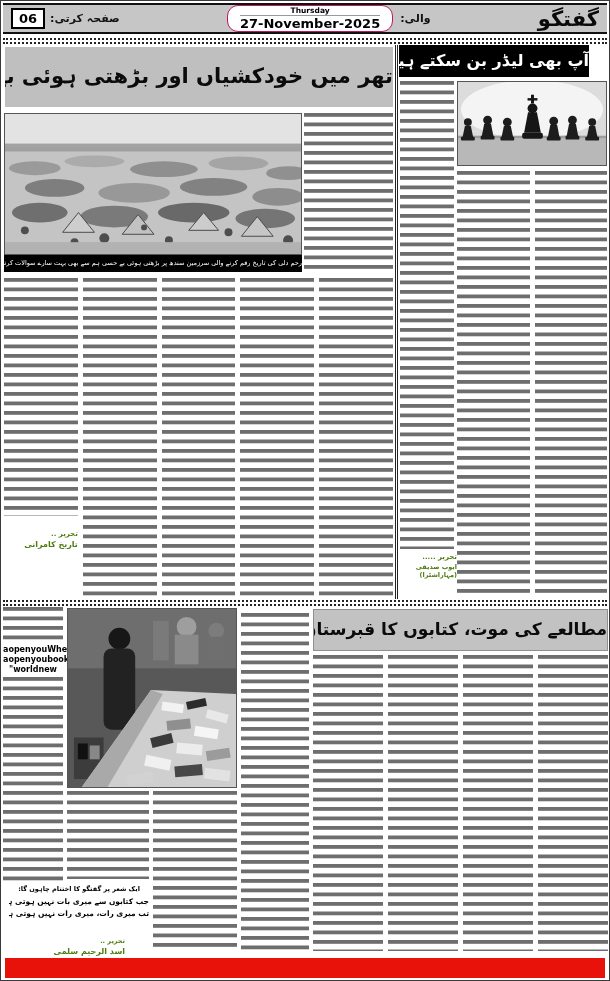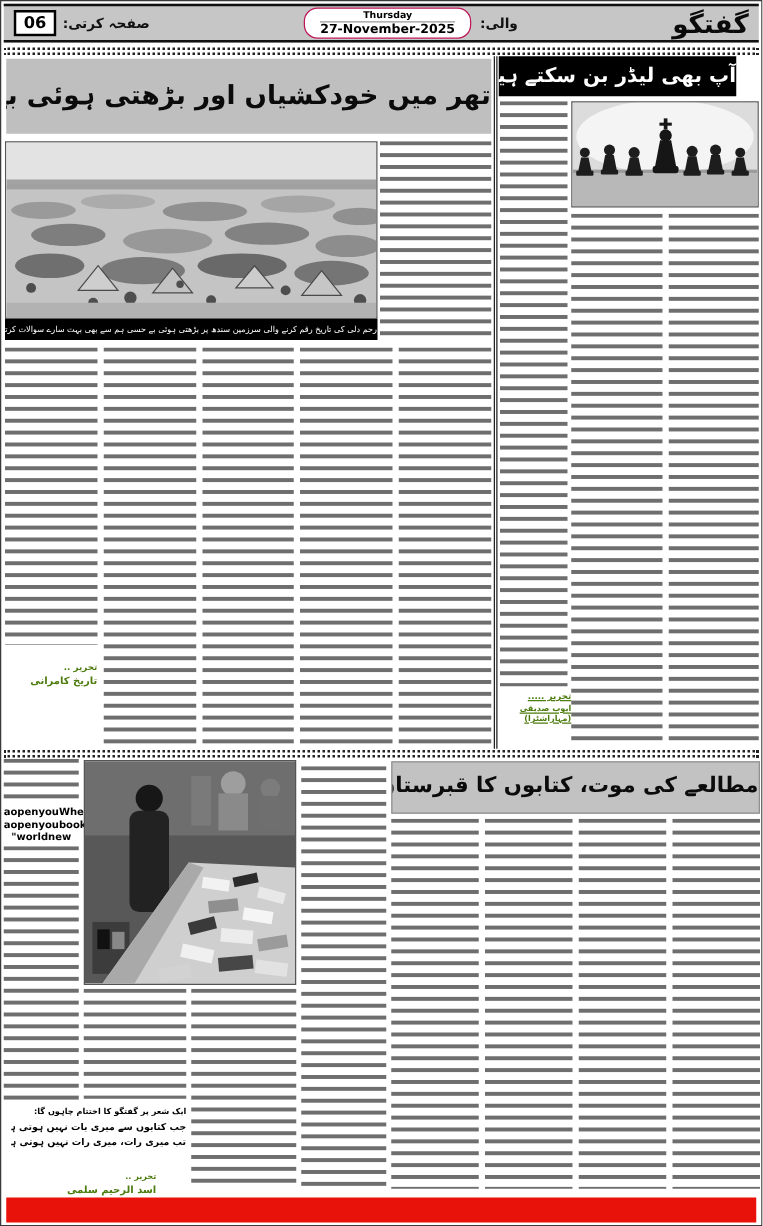--- a/index.html
+++ b/index.html
@@ -9,21 +9,21 @@
   
   .hdr{position:absolute;top:2px;left:2px;right:2px;height:31px;background:#c6c6c6;
        border-top:2px solid #111;border-bottom:2px solid #111;display:flex;
        align-items:center;justify-content:space-between;padding:0 8px;}
   .masthead{font-size:21px;font-weight:bold;color:#0a0a0a;letter-spacing:1px;}
   .dategrp{display:flex;align-items:center;gap:7px;}
   .datelabel,.pagelabel{font-size:11px;font-weight:bold;color:#111;}
   .datepill{background:#fff;border:1px solid #be185d;border-radius:11px;padding:1px 12px;
             text-align:center;direction:ltr;line-height:1;}
   .datepill .d1{font-size:7.5px;font-weight:bold;border-bottom:1px solid #999;padding-bottom:1px;}
-  .datepill .d2{font-size:10px;font-weight:bold;padding-top:1px;}
+  .datepill .d2{font-size:13px;font-weight:bold;padding-top:1px;}
   .pagegrp{display:flex;align-items:center;gap:5px;}
   .pagebox{background:#fff;border:2px solid #000;border-radius:0;padding:0 6px;
            font-size:13px;font-weight:bold;direction:ltr;line-height:17px;}
   
   .dots{position:absolute;left:2px;right:2px;height:6px;border-top:2px dotted #222;
         border-bottom:2px dotted #222;}
   .vdivider{position:absolute;left:394px;top:44px;height:554px;width:0;border-left:3px double #222;}
   
   .txt{background-image:repeating-linear-gradient(to bottom,
         #4e4e4e 0px,#4e4e4e 3.5px,rgba(0,0,0,0) 3.5px,rgba(0,0,0,0) 9.5px);
@@ -50,21 +50,21 @@
   .colrow .col{flex:1;display:flex;flex-direction:column;}
   .col .fill{flex:1;}
   
   .credit{text-align:right;color:#4d7c0f;}
   .credit .lbl{font-size:7px;font-weight:bold;margin-bottom:2px;}
   .credit .nm{font-size:8px;font-weight:bold;}
   
   .engquote{direction:ltr;text-align:center;font-weight:bold;font-size:8px;line-height:10px;
             color:#000;padding:2px 0;}
   .verse{position:absolute;left:8px;top:884px;width:140px;text-align:center;color:#000;}
-  .verse .intro{font-size:6.5px;font-weight:bold;margin-bottom:3px;white-space:nowrap;overflow:hidden;text-align:right;}
+  .verse .intro{font-size:6.5px;font-weight:bold;margin-bottom:3px;white-space:nowrap;overflow:hidden;}
   .verse .vl{font-size:7.5px;font-weight:bold;line-height:12px;white-space:nowrap;overflow:hidden;}
   
   .redbar{position:absolute;left:4px;top:957px;width:600px;height:20px;background:#e8120b;}
 </style>
 </head>
 <body>
 
 <div class="page">
 
   <div class="hdr">
@@ -189,21 +189,21 @@
 
   <div class="abs colrow" style="left:456px;top:170px;width:150px;height:426px;">
     <div class="col">
         <div class="fill txt"></div>
       </div>
     <div class="col">
         <div class="fill txt"></div>
       </div>
   </div>
 
-  <div class="abs credit" style="left:396px;top:552px;width:60px;text-decoration:underline;">
+  <div class="abs credit" style="left:396px;top:552px;width:60px;">
     <div class="lbl">تحریر .....</div>
     <div class="nm" style="font-size:6.5px;">ایوب صدیقی (مہاراشٹرا)</div>
   </div>
 
   <div class="dots" style="top:599px;"></div>
 
   <div class="books-hl">مطالعے کی موت، کتابوں کا قبرستان</div>
 
   <div class="abs" style="left:2px;top:606px;width:60px;height:274px;display:flex;flex-direction:column;">
     <div class="txt" style="height:36px;"></div>

